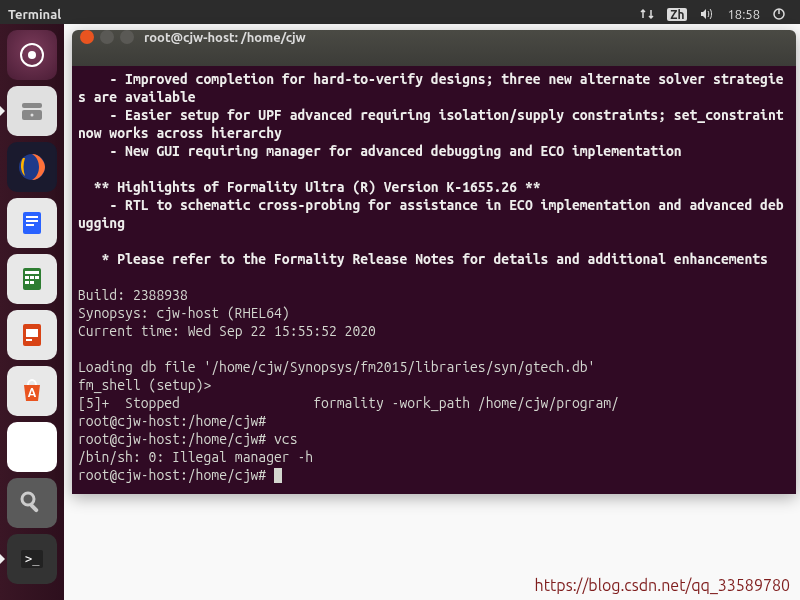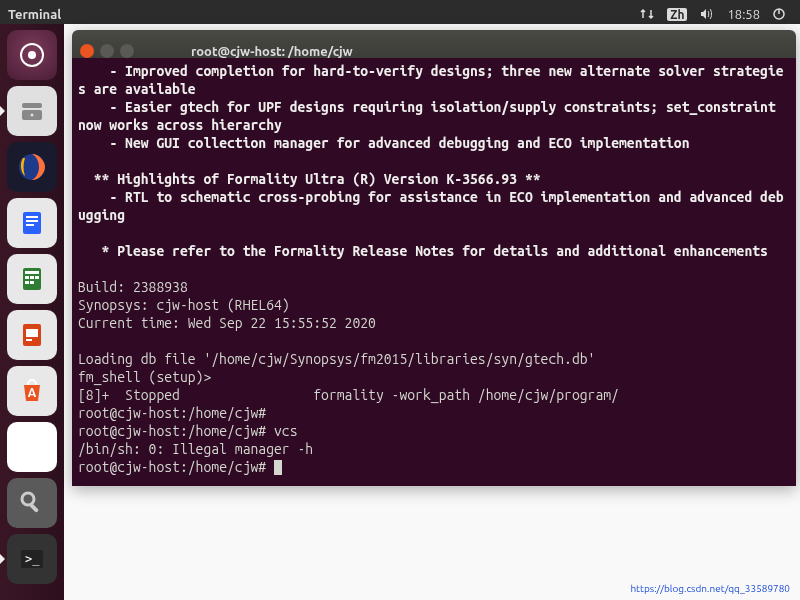--- a/index.html
+++ b/index.html
@@ -71,29 +71,28 @@
 }
 .term-window {
   position: absolute;
   top: 6px; left: 8px;
   width: 724px;
   border-radius: 6px 6px 0 0;
   overflow: hidden;
   box-shadow: 0 4px 16px rgba(0,0,0,0.3);
 }
 .term-titlebar {
-  height: 28px;
+  height: 36px;
   background: linear-gradient(to bottom, #4a4a44, #3c3c38);
   display: flex;
-  align-items: flex-end;
+  align-items: flex-start;
   padding: 0 8px;
   color: #dcdcdc;
   font-size: 13px;
   font-weight: bold;
-  gap: 47px;
 }
 .win-btns { display: flex; gap: 6px; margin-right: 10px; }
 .win-btn {
   width: 14px; height: 14px; border-radius: 50%;
   display: inline-block;
 }
 .wb-close { background: #e95420; }
 .wb-min { background: #5a5955; }
 .wb-max { background: #5a5955; }
 .term-body {
@@ -110,21 +109,21 @@
 .term-body .bold-white { color: #eeeeec; font-weight: bold; }
 .cursor {
   display: inline-block;
   width: 8px; height: 15px;
   background: #d3d7cf;
   vertical-align: text-bottom;
 }
 .watermark {
   position: absolute;
   bottom: 6px; right: 10px;
-  color: #1d4ed8; font-size: 10px;
+  color: #7f1d1d; font-size: 16px;
 }
 </style>
 </head>
 <body>
 
 <div class="topbar">
   <span class="app-title">Terminal</span>
   <span class="spacer"></span>
   <span class="ind">
     <svg width="16" height="12" viewBox="0 0 16 12">
@@ -222,34 +221,34 @@
   <div class="term-window">
     <div class="term-titlebar">
       <span class="win-btns">
         <span class="win-btn wb-close"></span>
         <span class="win-btn wb-min"></span>
         <span class="win-btn wb-max"></span>
       </span>
       <span>root@cjw-host: /home/cjw</span>
     </div>
     <div class="term-body"><span class="bold-white">    - Improved completion for hard-to-verify designs; three new alternate solver strategies are available</span>
-<span class="bold-white">    - Easier gtech for UPF designs requiring isolation/supply constraints; set_constraint now works across hierarchy</span>
-<span class="bold-white">    - New GUI collection manager for advanced debugging and ECO implementation</span>
-<span></span>
-<span class="bold-white">  ** Highlights of Formality Ultra (R) Version K-3566.93 **</span>
+<span class="bold-white">    - Easier setup for UPF advanced requiring isolation/supply constraints; set_constraint now works across hierarchy</span>
+<span class="bold-white">    - New GUI requiring manager for advanced debugging and ECO implementation</span>
+<span></span>
+<span class="bold-white">  ** Highlights of Formality Ultra (R) Version K-1655.26 **</span>
 <span class="bold-white">    - RTL to schematic cross-probing for assistance in ECO implementation and advanced debugging</span>
 <span></span>
 <span class="bold-white">   * Please refer to the Formality Release Notes for details and additional enhancements</span>
 <span></span>
 <span>Build: 2388938</span>
 <span>Synopsys: cjw-host (RHEL64)</span>
 <span>Current time: Wed Sep 22 15:55:52 2020</span>
 <span></span>
 <span>Loading db file '/home/cjw/Synopsys/fm2015/libraries/syn/gtech.db'</span>
 <span>fm_shell (setup)&gt;</span>
-<span>[8]+  Stopped                 formality -work_path /home/cjw/program/</span>
+<span>[5]+  Stopped                 formality -work_path /home/cjw/program/</span>
 <span>root@cjw-host</span><span>:</span><span>/home/cjw</span><span>#</span>
 <span>root@cjw-host</span><span>:</span><span>/home/cjw</span><span>#</span><span> vcs</span>
 <span>/bin/sh: 0: Illegal manager -h</span>
 <span>root@cjw-host</span><span>:</span><span>/home/cjw</span><span>#</span> <span class="cursor"></span></div>
   </div>
   <div class="watermark">https://blog.csdn.net/qq_33589780</div>
 </div>
 
 </body></html>

